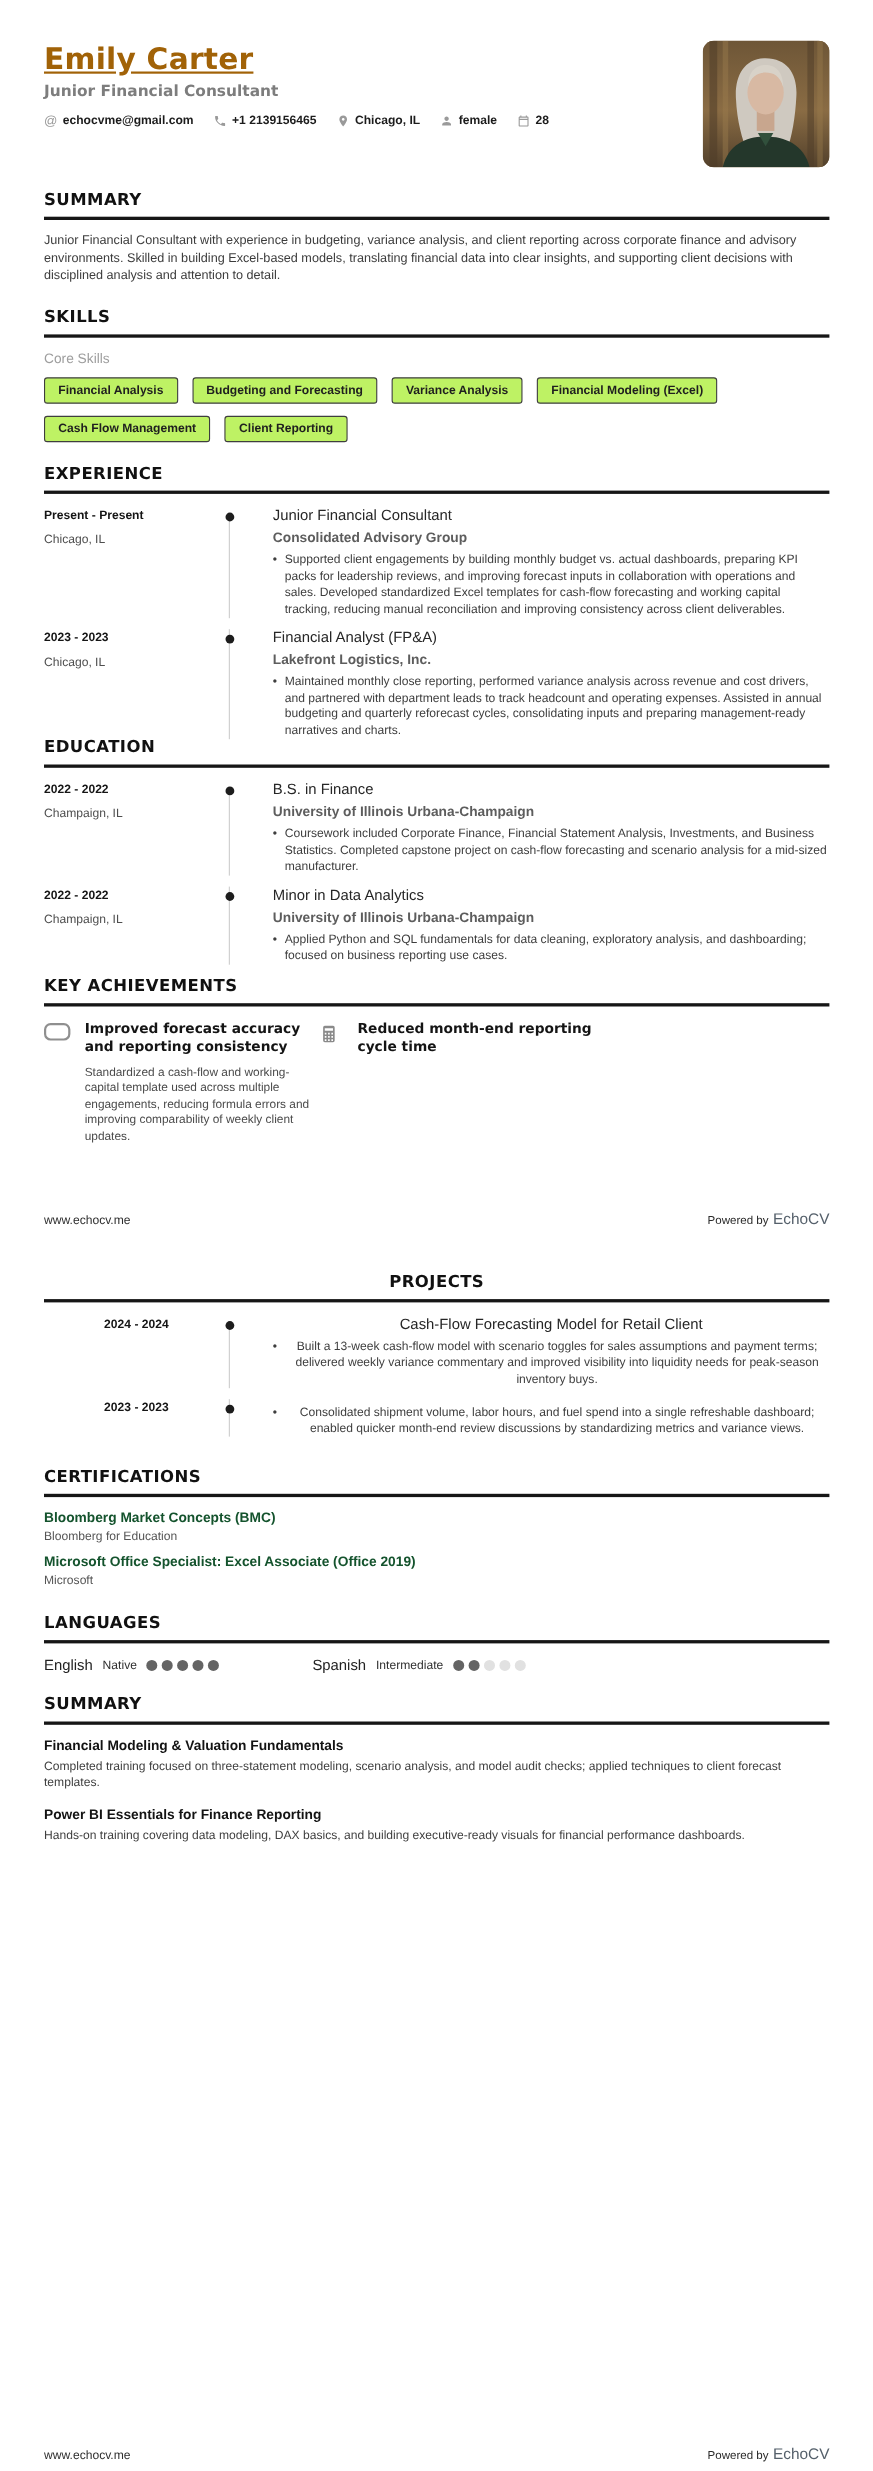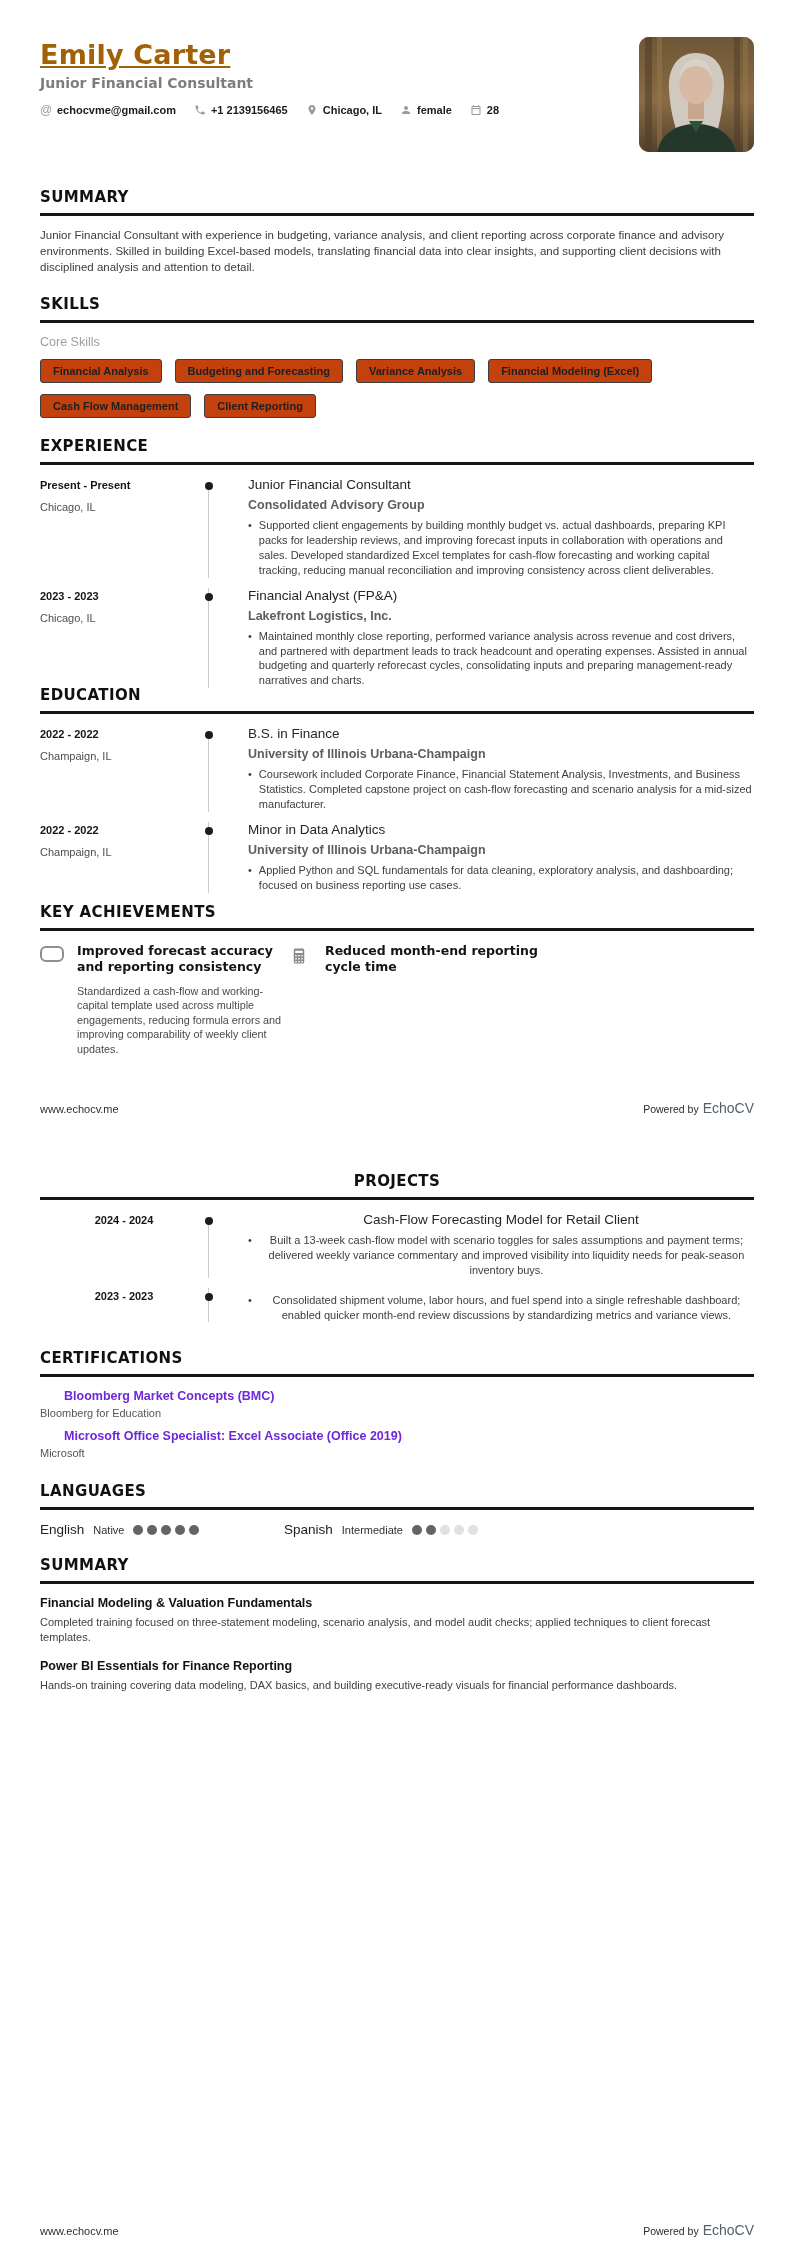--- a/index.html
+++ b/index.html
@@ -14,30 +14,30 @@
   .contact-row{display:flex;align-items:center;gap:18px;margin-top:13px;}
   .contact-item{display:flex;align-items:center;gap:5px;font-size:11px;font-weight:700;color:#1c1c1c;}
   .c-icon{width:12px;height:12px;display:inline-block;flex:0 0 auto;}
   .c-icon svg{width:12px;height:12px;fill:#9a9a9a;display:block;}
   .at-glyph{font-size:12px;color:#9a9a9a;font-weight:400;line-height:1;}
   .photo{position:absolute;top:-3px;right:0;width:115px;height:115px;border-radius:10px;overflow:hidden;background:#7a603f;}
   .photo svg{display:block;width:115px;height:115px;}
   
   .section{position:absolute;left:40px;right:40px;}
   .sec-h{font-family:"DejaVu Sans",sans-serif;font-size:15px;font-weight:800;letter-spacing:.4px;color:#111;
-         border-bottom:3px solid #161616;padding-bottom:7px;margin:16px 0 12px 0;}
+         border-bottom:3px solid #161616;padding-bottom:7px;margin:0 0 12px 0;}
   .pos-summary{top:172px;} .pos-skills{top:279px;} .pos-experience{top:421px;}
   .pos-education{top:670px;} .pos-achievements{top:887px;}
   .pos-projects{top:1156px;text-align:center;} .pos-certifications{top:1333px;}
   .pos-languages{top:1466px;} .pos-training{top:1540px;}
   .summary-text{font-size:11.5px;line-height:1.38;color:#3c3c3c;margin:0;}
   
   .skills-label{font-size:12.5px;color:#9e9e9e;margin:2px 0 10px;}
   .pills{display:flex;flex-wrap:wrap;gap:11px 13px;}
-  .pill{border:1.5px solid #3e3e3e;border-radius:3px;padding:5px 12px;font-size:11px;font-weight:700;color:#1f1f1f;background:#c2410c;}
+  .pill{border:1.5px solid #3e3e3e;border-radius:3px;padding:5px 12px;font-size:11px;font-weight:700;color:#1f1f1f;background:#bef264;}
   
   .t-entry{display:flex;padding-bottom:10px;}
   .t-entry:last-child{padding-bottom:0;}
   .t-dates{flex:0 0 168px;padding-top:2px;}
   .t-date{font-size:11px;font-weight:700;color:#151515;}
   .t-loc{font-size:11px;color:#4e4e4e;margin-top:10px;}
   .t-rail{flex:0 0 40px;position:relative;}
   .t-rail::before{content:'';position:absolute;left:0;top:0;bottom:0;width:1px;background:#cccccc;}
   .t-entry:first-child .t-rail::before{top:6px;}
   .t-dot{position:absolute;left:-3.5px;top:5px;width:8px;height:8px;border-radius:50%;background:#1d1d1d;}
@@ -50,21 +50,21 @@
   
   .ach-grid{display:grid;grid-template-columns:250px 250px;}
   .ach{display:flex;gap:13px;}
   .ach-icon-wrap{flex:0 0 22px;padding-top:3px;}
   .pill-outline{width:20px;height:12px;border:2px solid #8f8f8f;border-radius:6px;}
   .ach-icon-wrap svg{width:18px;height:20px;fill:#8a8a8a;display:block;}
   .ach-title{font-family:"DejaVu Sans",sans-serif;font-size:12.5px;font-weight:700;color:#141414;line-height:1.3;}
   .ach-text{margin-top:8px;font-size:10.8px;color:#4a4a4a;line-height:1.35;max-width:216px;}
   
   .cert-item{margin-bottom:10px;}
-  .cert-title{font-size:12.5px;font-weight:700;color:#6d28d9;margin-left:24px;}
+  .cert-title{font-size:12.5px;font-weight:700;color:#14532d;}
   .cert-org{font-size:11px;color:#555;margin-top:4px;}
   .training-item{margin-bottom:13px;}
   .training-title{font-size:12.5px;font-weight:700;color:#131313;}
   .training-desc{font-size:11px;color:#3f3f3f;line-height:1.4;margin-top:5px;}
   
   .lang-grid{display:grid;grid-template-columns:244px auto;}
   .lang-item{display:flex;align-items:center;gap:9px;}
   .lang-name{font-size:13.5px;color:#222;}
   .lang-level{font-size:11px;color:#303030;}
   .dots{display:flex;gap:4px;}

